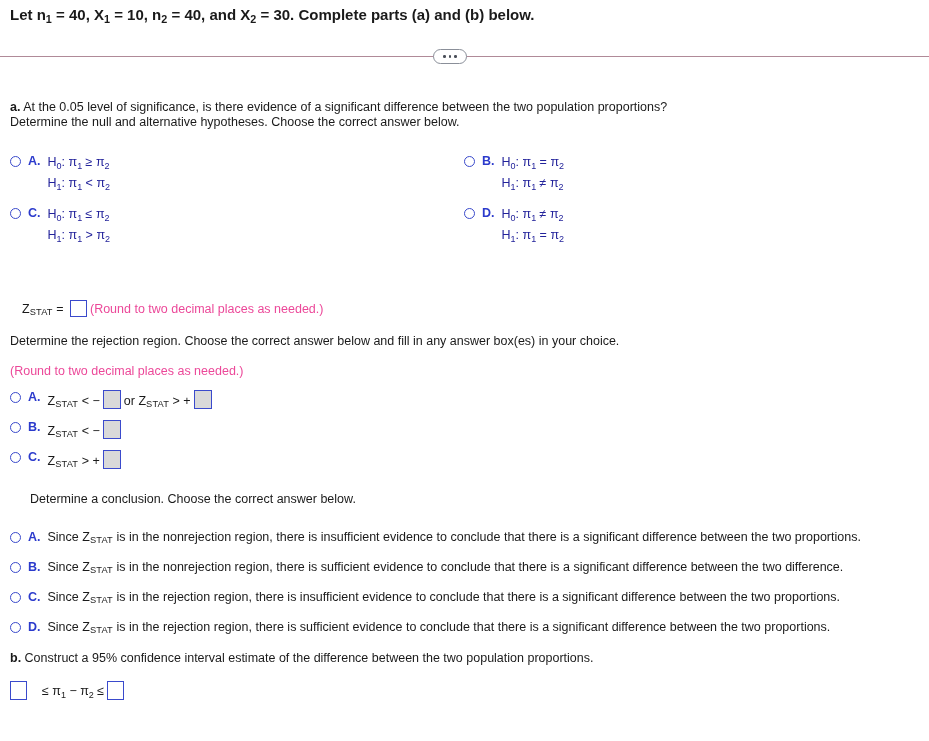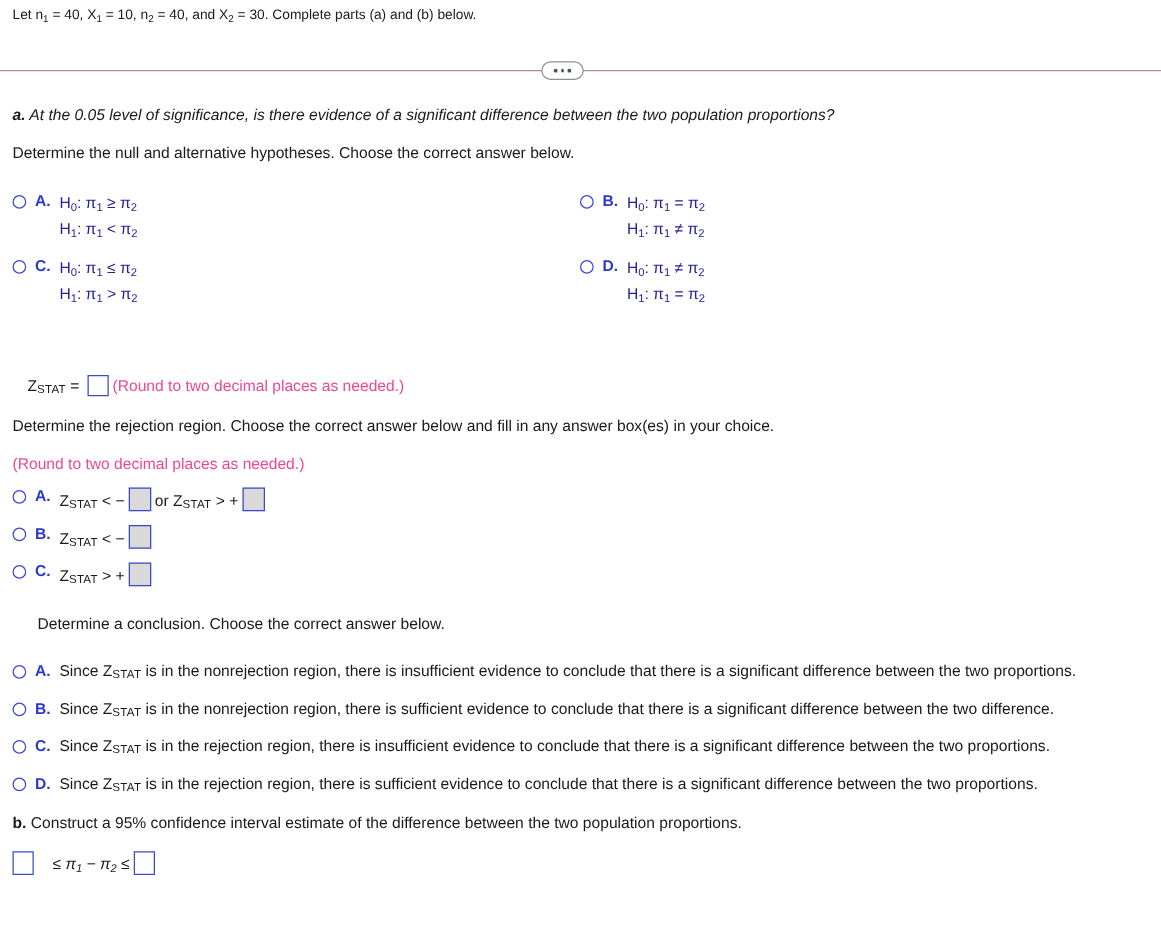--- a/index.html
+++ b/index.html
@@ -8,21 +8,21 @@
     width: 929px; height: 741px;
     background: #ffffff;
     font-family: "Liberation Sans", sans-serif;
     color: #1a1a1a;
     overflow: hidden;
   }
   .page { position: relative; width: 929px; height: 741px; }
 
   .stem {
     position: absolute; left: 10px; top: 6px;
-    font-size: 11px; color: #1a1a1a; white-space: nowrap;
+    font-size: 15px; color: #1a1a1a; white-space: nowrap; font-weight: bold;
   }
 
   
   .divider-wrap {
     position: absolute; left: 0; top: 47px; width: 929px; height: 20px;
   }
   .divider-line {
     position: absolute; left: 0; top: 9px; width: 929px; height: 1px;
     background: #b08a98;
   }
@@ -98,21 +98,21 @@
 
   <div class="divider-wrap">
     <div class="divider-line"></div>
     <div class="ellipsis-pill">
       <i></i>
       <i></i>
       <i></i>
     </div>
   </div>
 
-  <div class="para" style="top:85px;font-style:italic;">
+  <div class="para" style="top:100px;">
     <b>a.</b>
     <span>At the 0.05 level of significance, is there evidence of a significant difference between the two population proportions?</span>
   </div>
 
   <div class="para" style="top:115px;">Determine the null and alternative hypotheses. Choose the correct answer below.</div>
 
   <div class="opt" style="left:10px; top:154px;">
     <span class="radio"></span>
     <span class="opt-letter">A.</span>
     <span class="opt-body">
@@ -198,18 +198,18 @@
     <span class="radio"></span>
     <span class="opt-letter">D.</span>
     <span class="opt-body dark"><span>Since Z</span><span class="sc">STAT</span><span> is in the rejection region, there is sufficient evidence to conclude that there is a significant difference between the two proportions.</span></span>
   </div>
 
   <div class="para" style="top:651px;">
     <b>b.</b>
     <span>Construct a 95% confidence interval estimate of the difference between the two population proportions.</span>
   </div>
 
-  <div class="para" style="top:681px;font-style:italic;">
+  <div class="para" style="top:681px;">
     <span class="box tall" style="margin-left:0;"></span><span class="mathdark"><span>≤ π</span><sub>1</sub><span> − π</span><sub>2</sub><span> ≤</span></span><span class="box tall"></span>
   </div>
 
 
 </div>
 
 </body></html>

